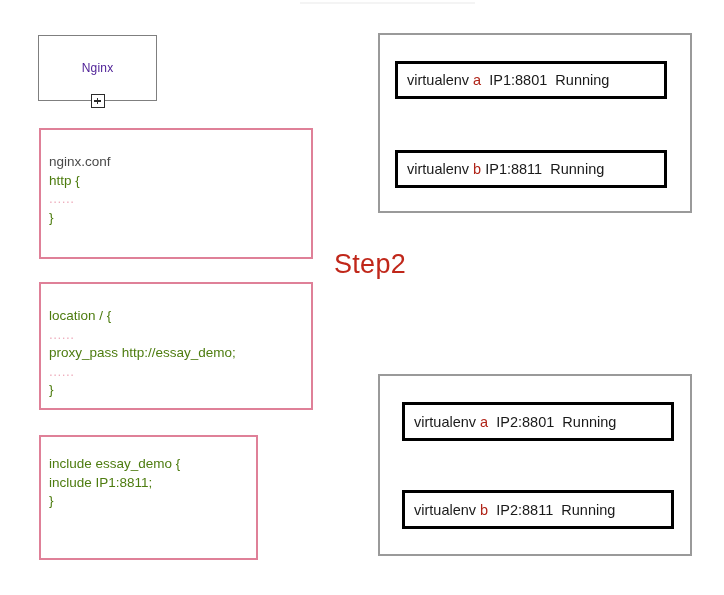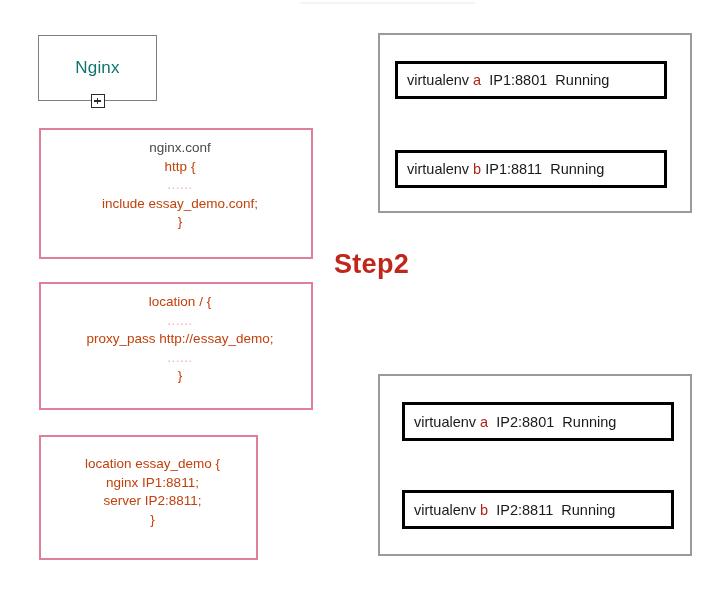--- a/index.html
+++ b/index.html
@@ -37,22 +37,22 @@
     width: 119px;
     height: 66px;
     border: 1.5px solid #7f7f7f;
     background: #ffffff;
     box-sizing: border-box;
     display: flex;
     align-items: center;
     justify-content: center;
   }
   .nginx-label {
-    font-size: 17px;
-    color: #0f766e;
+    font-size: 12px;
+    color: #4c1d95;
     letter-spacing: 0.2px;
   }
   .plus-handle {
     position: absolute;
     left: 91px;
     top: 94px;
     width: 14px;
     height: 14px;
     border: 1.5px solid #2b2b2b;
     background: #ffffff;
@@ -76,27 +76,26 @@
     width: 1.5px;
     height: 6px;
   }
 
   
   .conf-box {
     position: absolute;
     border: 2px solid #df8098;
     background: #ffffff;
     box-sizing: border-box;
-    padding: 9px 0 0 8px;
-    text-align: center;
+    padding: 23px 0 0 8px;
   }
   .conf-line {
     font-size: 13.5px;
     line-height: 18.5px;
-    color: #c2410c;
+    color: #4d7c0f;
     white-space: pre;
   }
   .conf-line.head {
     color: #4a4a4a;
   }
   .conf-line.green {
     color: #7dc796;
   }
   .conf-line.dots {
     color: #eeaebd;
@@ -106,21 +105,21 @@
   #conf-nginx   { left: 39px; top: 128px; width: 274px; height: 131px; }
   #conf-essay   { left: 39px; top: 282px; width: 274px; height: 128px; }
   #conf-upstream{ left: 39px; top: 435px; width: 219px; height: 125px; padding-top: 18px; }
 
   
   .step-label {
     position: absolute;
     left: 334px;
     top: 249px;
     font-size: 27px;
-    font-weight: bold;
+    font-weight: normal;
     color: #c0271a;
     letter-spacing: 0.3px;
   }
 
   
   .host-group {
     position: absolute;
     border: 2px solid #9a9a9a;
     background: #ffffff;
     box-sizing: border-box;
@@ -162,36 +161,34 @@
 
   <div class="nginx-box">
     <span class="nginx-label">Nginx</span>
   </div>
   <div class="plus-handle"></div>
 
   <div class="conf-box" id="conf-nginx">
     <div class="conf-line head">nginx.conf</div>
     <div class="conf-line">http {</div>
     <div class="conf-line dots">......</div>
-    <div class="conf-line">include essay_demo.conf;</div>
     <div class="conf-line">}</div>
   </div>
 
   <div class="conf-box" id="conf-essay">
     <div class="conf-line">location / {</div>
     <div class="conf-line dots">......</div>
     <div class="conf-line">proxy_pass http://essay_demo;</div>
     <div class="conf-line dots">......</div>
     <div class="conf-line">}</div>
   </div>
 
   <div class="conf-box" id="conf-upstream">
-    <div class="conf-line">location essay_demo {</div>
-    <div class="conf-line">nginx IP1:8811;</div>
-    <div class="conf-line">server IP2:8811;</div>
+    <div class="conf-line">include essay_demo {</div>
+    <div class="conf-line">include IP1:8811;</div>
     <div class="conf-line">}</div>
   </div>
 
   <div class="step-label">Step2</div>
 
   <div class="host-group" id="host-1">
     <div class="venv-box venv-a">
       <span class="venv-text"><span>virtualenv</span><span>&nbsp;</span><span class="tag">a</span><span>&nbsp;&nbsp;</span><span>IP1:8801</span><span>&nbsp;&nbsp;</span><span>Running</span></span>
     </div>
     <div class="venv-box venv-b">

